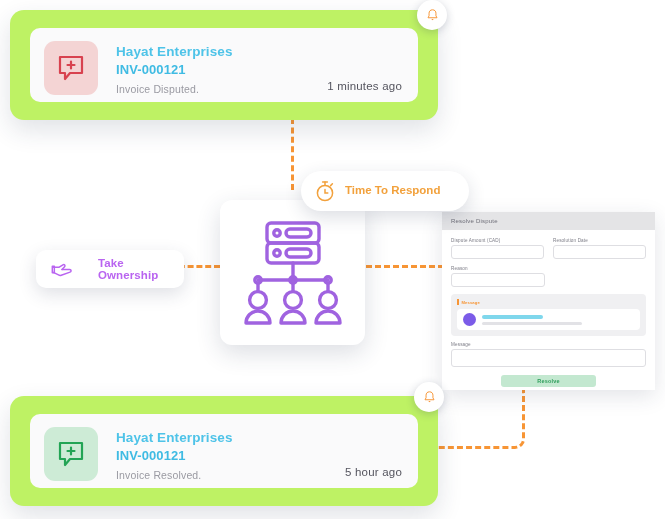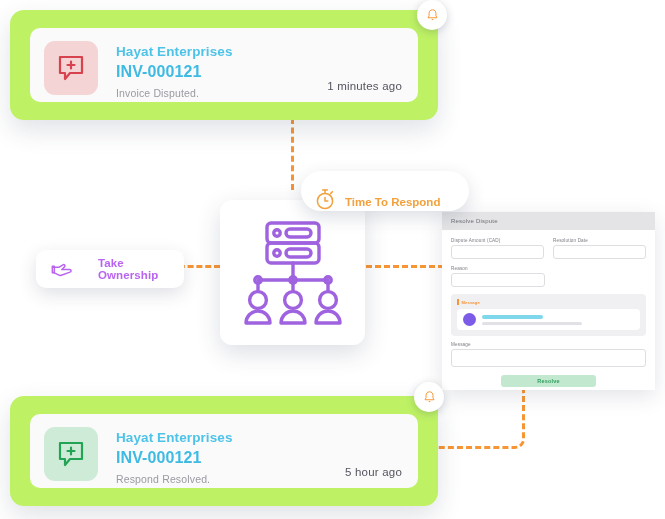--- a/index.html
+++ b/index.html
@@ -71,21 +71,21 @@
     padding-top: 1px;
   }
   .notif-company {
     font-size: 13.5px;
     font-weight: bold;
     color: #4EC3E8;
     letter-spacing: 0.1px;
     line-height: 1.42;
   }
   .notif-invoice {
-    font-size: 16px;
+    font-size: 13px;
     font-weight: bold;
     color: #3FBBE3;
     letter-spacing: 0.1px;
     line-height: 1.42;
   }
   .notif-status {
     font-size: 10.5px;
     color: #9A9AA2;
     margin-top: 3px;
     letter-spacing: 0.15px;
@@ -358,21 +358,21 @@
         <circle cx="53" cy="82" r="8.4"></circle>
         <circle cx="88" cy="82" r="8.4"></circle>
         <path d="M6 105 a12 12 0 0 1 24 0 Z"></path>
         <path d="M41 105 a12 12 0 0 1 24 0 Z"></path>
         <path d="M76 105 a12 12 0 0 1 24 0 Z"></path>
       </g>
     </svg>
   </span>
 </div>
 
-<div class="time-badge" style="left:301px; top:171px; width:140px; height:40px;align-items:flex-end;">
+<div class="time-badge" style="left:301px; top:171px; width:140px; height:40px;">
   <span style="display:flex;">
     <svg width="24" height="24" viewBox="0 0 24 24" aria-hidden="true">
       <circle cx="12" cy="14" r="7.6" fill="none" stroke="#F2A13C" stroke-width="1.5"></circle>
       <path d="M12 10.4 V14 h2.8" fill="none" stroke="#F2A13C" stroke-width="1.5" stroke-linecap="round"></path>
       <path d="M9.6 3 h4.8" stroke="#F2A13C" stroke-width="1.5" stroke-linecap="round"></path>
       <path d="M12 3 v3.3" stroke="#F2A13C" stroke-width="1.5" stroke-linecap="round"></path>
       <path d="M17.6 6.6 l1.8 -1.8" stroke="#F2A13C" stroke-width="1.5" stroke-linecap="round"></path>
     </svg>
   </span>
   <span style="margin-left:8px;">
@@ -431,21 +431,21 @@
     <div class="notif-body">
       <div class="notif-thumb thumb-green">
         <svg width="30" height="30" viewBox="0 0 30 30" aria-hidden="true">
           <path d="M4 4 H26 V20 H14 L9 26 V20 H4 Z" fill="none" stroke="#23A455" stroke-width="2.2" stroke-linejoin="round"></path>
           <path d="M15 8.5 V15.5 M11.5 12 H18.5" stroke="#23A455" stroke-width="2.2" stroke-linecap="round"></path>
         </svg>
       </div>
       <div class="notif-text">
         <div class="notif-company">Hayat Enterprises</div>
         <div class="notif-invoice">INV-000121</div>
-        <div class="notif-status">Respond Resolved.</div>
+        <div class="notif-status">Invoice Resolved.</div>
       </div>
     </div>
     <div class="notif-time">5 hour ago</div>
   </div>
 </div>
 <div class="bell-badge" style="left:414px; top:382px;">
   <svg width="15" height="15" viewBox="0 0 20 20" aria-hidden="true">
     <path d="M10 2.4 C7 2.4 5.4 4.4 5.4 7 v3.4 L4 13 h12 l-1.4-2.6 V7 C14.6 4.4 13 2.4 10 2.4 Z" fill="none" stroke="#F79535" stroke-width="1.3" stroke-linejoin="round"></path>
     <path d="M8.3 14.6 h3.4 l-1.7 1.8 Z" fill="#F79535"></path>
   </svg>

